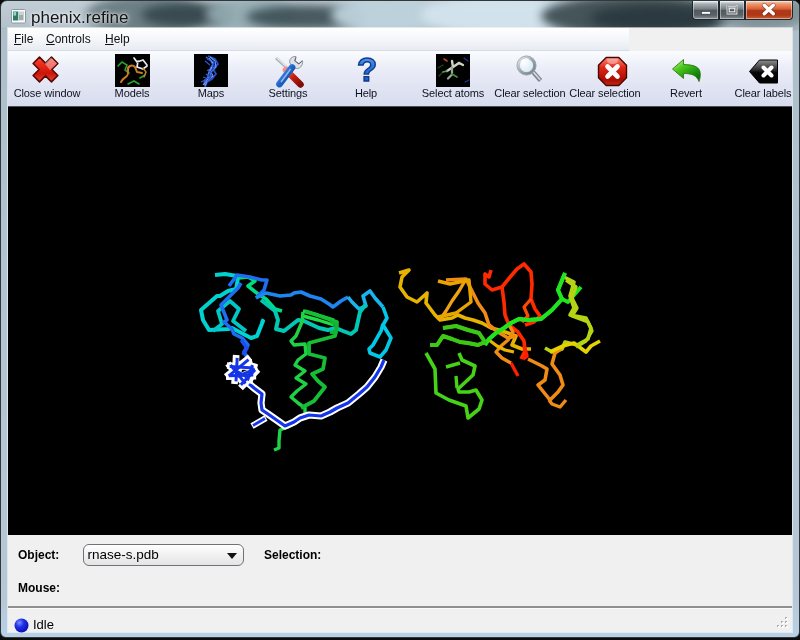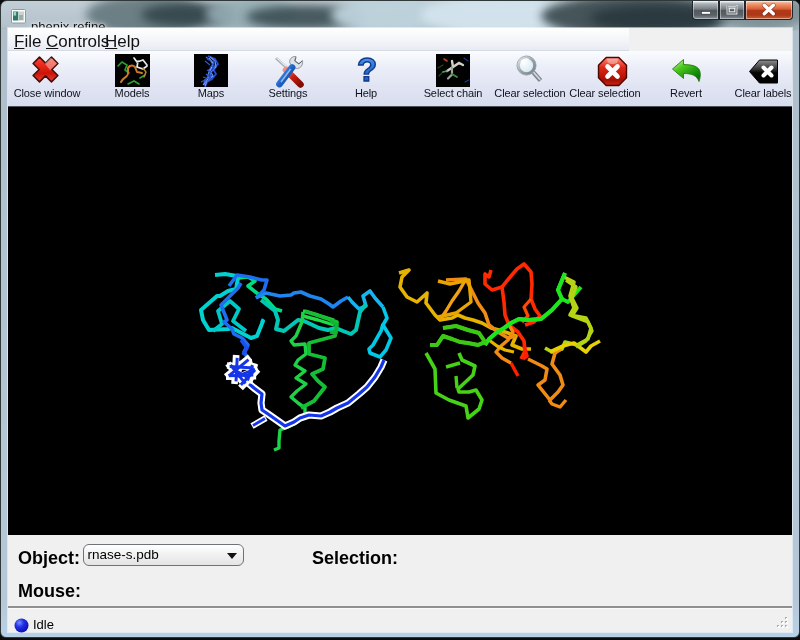--- a/index.html
+++ b/index.html
@@ -11,53 +11,53 @@
     overflow:hidden; }
   
   #blobs { position:absolute; left:0; top:0; width:800px; height:30px; overflow:hidden; }
   .blob { position:absolute; filter:blur(5px); border-radius:50%; }
   
   #content { position:absolute; left:7px; top:27px; width:784px; height:604px;
     background:#f0f0f0; box-shadow:0 0 0 1px rgba(255,255,255,0.55); }
   
   #titlebar { position:absolute; left:0; top:0; width:800px; height:28px; }
   #appicon { position:absolute; left:10px; top:8px; width:15px; height:15px; }
-  #title { position:absolute; left:30px; top:18px; font-size:13px; color:#141414;
+  #title { position:absolute; left:30px; top:7px; font-size:17px; color:#141414;
     text-shadow:0 0 3px rgba(255,255,255,.9),0 0 6px rgba(255,255,255,.8); }
   
   #winbtns { position:absolute; left:691px; top:0px; height:20px; }
   .wb { position:absolute; top:0; height:19px; border:1px solid #20262b;
     border-top:none; }
   #wb-min { left:0; width:27px; border-radius:0 0 0 4px;
     background:linear-gradient(180deg,#eef2f4 0%,#a9b2b7 16%,#777f85 45%,#525a60 52%,#596268 78%,#848f94 100%);
     box-shadow:inset 0 0 0 1px rgba(255,255,255,0.4); }
   #wb-max { left:27px; width:26px;
     background:linear-gradient(180deg,#eef2f4 0%,#a9b2b7 16%,#777f85 45%,#525a60 52%,#596268 78%,#848f94 100%);
     box-shadow:inset 0 0 0 1px rgba(255,255,255,0.4); }
   #wb-close { left:53px; width:48px; border-radius:0 0 4px 0;
     background:linear-gradient(180deg,#fbd0b8 0%,#ef9a72 16%,#d95e36 45%,#b13b18 52%,#ad3716 78%,#cd6136 100%);
     box-shadow:inset 0 0 0 1px rgba(255,255,255,0.45); }
   .wb .glyph { position:absolute; left:0; top:0; width:100%; height:100%; }
   
   #menubar { position:absolute; left:0px; top:0px; width:621px; height:23px;
     background:linear-gradient(180deg,#ffffff,#f2f4f8 60%,#e7ebf2);
-    border-bottom:1px solid #d7dbe3; font-size:17px; color:#111; }
+    border-bottom:1px solid #d7dbe3; font-size:12px; color:#111; }
   #menubar span { position:absolute; top:4px; }
   
   #toolbar { position:absolute; left:0px; top:23px; width:784px; height:56px;
     background:linear-gradient(180deg,#fafcff 0%,#eceff8 28%,#dfe3f2 70%,#d8ddee 100%);
     border-bottom:1px solid #4b4f57; }
   .tico { position:absolute; top:3px; }
   .tlbl { position:absolute; top:36px; width:100%; text-align:center; font-size:11px; letter-spacing:-0.1px;
     color:#10121f; white-space:nowrap; }
   
   #canvas { position:absolute; left:0; top:79px; width:784px; height:428px; background:#000; }
   
   #panel { position:absolute; left:0; top:507px; width:784px; height:71px; background:#f0f0f0; }
-  .plabel { position:absolute; font-size:18px; font-weight:bold; color:#000; }
+  .plabel { position:absolute; font-size:12px; font-weight:bold; color:#000; }
   .combo { position:absolute; left:75px; width:161px; height:22px;
     border:1px solid #6f7277; border-radius:3px;
     background:linear-gradient(180deg,#ffffff 0%,#f2f2f2 45%,#e4e4e6 100%);
     font-size:13.5px; color:#000; line-height:20px; padding-left:3.5px; }
   .combo .arr { position:absolute; right:6px; top:8px; width:0; height:0;
     border-left:5px solid transparent; border-right:5px solid transparent;
     border-top:6px solid #111; }
   #searchbox { position:absolute; left:339px; top:8px; width:437px; height:23px;
     background:#fff; border:1px solid #9aa0a6; }
   
@@ -203,21 +203,21 @@
         <g fill="none" stroke-linecap="round">
           <path d="M2,14 l5,-3 M3,22 l4,-4" stroke="#1c4a1c" stroke-width="1.2"></path>
           <path d="M28,4 l4,3 M29,28 l4,-2" stroke="#1c3a8c" stroke-width="1.2"></path>
           <path d="M8,5 l3,2" stroke="#b84a1e" stroke-width="1.6"></path>
           <path d="M17,13 l-6,4 M17,13 l6,-4 l4,2 M17,13 l-1,-6" stroke="#cfd2c2" stroke-width="2.4"></path>
           <path d="M16,13.5 l0,7 l-4,4" stroke="#9aa894" stroke-width="2.2"></path>
           <path d="M16,20 l5,3" stroke="#3f8f3f" stroke-width="1.8"></path>
           <path d="M11,17 l-4,1" stroke="#55a055" stroke-width="1.6"></path>
         </g>
       </svg>
-      <div class="tlbl" style="left:395px;width:100px">Select chain</div>
+      <div class="tlbl" style="left:395px;width:100px">Select atoms</div>
 
       <svg class="tico" style="left:505px" width="32" height="32" viewBox="0 0 32 32">
         <defs>
           <radialGradient id="lens" cx="0.35" cy="0.3" r="0.9">
             <stop offset="0" stop-color="#ffffff"></stop>
               <stop offset="0.55" stop-color="#e2eef6"></stop>
               <stop offset="1" stop-color="#c2d8e6"></stop>
           </radialGradient>
           <linearGradient id="ring" x1="0" y1="0" x2="1" y2="1">
             <stop offset="0" stop-color="#e8eef2"></stop>
@@ -342,21 +342,21 @@
 <polyline points="541.0,293.0 544.0,297.0 552.0,300.0 558.0,293.0" fill="none" stroke="#f08c14" stroke-width="3.4" stroke-linecap="butt" stroke-linejoin="round"></polyline>
 <polyline points="430.0,174.0 442.0,177.0 461.0,173.0 463.0,195.0 448.0,206.0 430.0,210.0" fill="none" stroke="#eaa400" stroke-width="3.4" stroke-linecap="butt" stroke-linejoin="round"></polyline>
 <polyline points="481.0,233.0 489.0,239.0 497.0,243.0 506.0,245.0" fill="none" stroke="#e6b400" stroke-width="3.2" stroke-linecap="butt" stroke-linejoin="round"></polyline>
 <polyline points="557.0,166.0 550.0,183.0 554.0,192.0 544.0,203.0 533.0,212.0 520.0,213.0 511.0,212.0 503.0,216.0 496.0,221.0 488.0,226.0 481.0,232.0 477.0,238.0" fill="none" stroke="#1ee61e" stroke-width="4.0" stroke-linecap="butt" stroke-linejoin="round"></polyline>
 <polyline points="435.0,221.0 448.0,219.0 460.0,223.0 471.0,226.0 477.0,235.0 470.0,238.0 460.0,236.0 452.0,235.0 444.0,232.0 435.0,229.0 429.0,238.0 422.0,238.0" fill="none" stroke="#3cc814" stroke-width="4.0" stroke-linecap="butt" stroke-linejoin="round"></polyline>
 </svg>
       </div>
     <div id="panel">
       <div class="plabel" style="left:10px; top:13px;">Object:</div>
       <div class="combo" style="top:9px;border-radius:6px;">rnase-s.pdb<span class="arr"></span></div>
-      <div class="plabel" style="left:256px; top:13px;margin-left:48px;">Selection:</div>
+      <div class="plabel" style="left:256px; top:13px;">Selection:</div>
       <div class="plabel" style="left:10px; top:46px;">Mouse:</div>
     </div>
     <div id="statusbar">
       <svg style="position:absolute;left:6px;top:10px" width="15" height="15" viewBox="0 0 15 15">
         <defs>
             <radialGradient id="ballg" cx="0.35" cy="0.3" r="0.8">
           <stop offset="0" stop-color="#7a8cff"></stop>
               <stop offset="0.4" stop-color="#2030e8"></stop>
               <stop offset="1" stop-color="#0808a8"></stop>
         </radialGradient>

